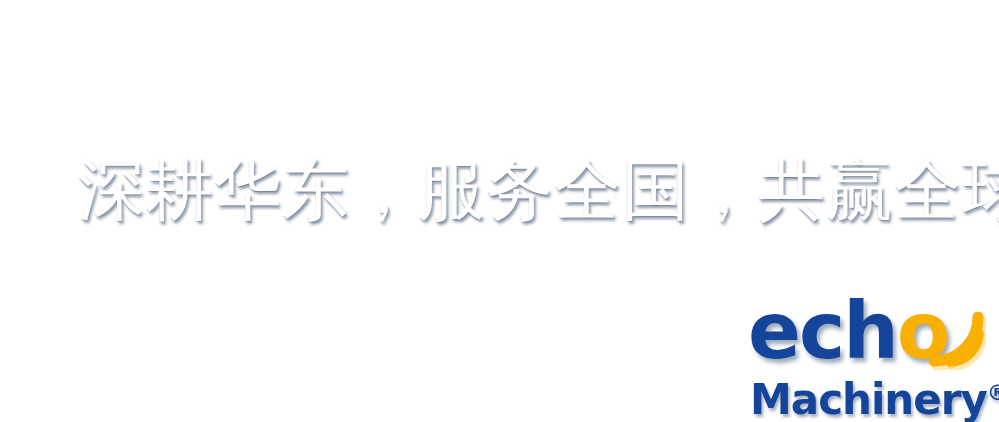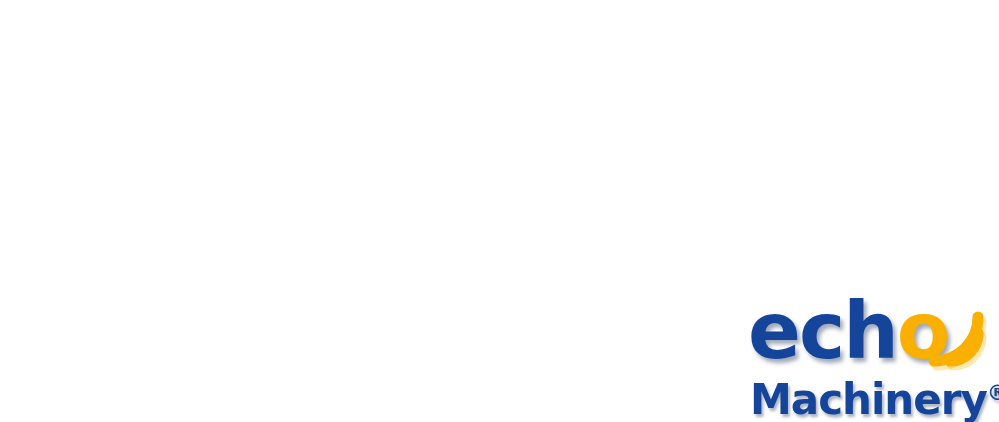--- a/index.html
+++ b/index.html
@@ -115,20 +115,21 @@
     font-size: 22px;
     vertical-align: 14px;
     letter-spacing: 0;
   }
 </style>
 </head>
 <body>
 
 <div id="banner">
 
+  <div id="headline">深耕华东，服务全国，共赢全球</div>
 
 
   <div id="logo">
 
     <div id="logo-wordmark"><span>ech</span><span class="ltr-o">o</span></div>
 
     <svg id="logo-arcs" viewBox="0 0 82 82">
       <g fill="none" stroke="#f9b000" stroke-linecap="round">
         <path d="M 14 72 A 44 44 0 0 0 58 28" stroke-width="11" transform="translate(3,4)" stroke-opacity="0.30"></path>
         <path d="M 30 72 A 28 28 0 0 0 58 44" stroke-width="11" transform="translate(3,4)" stroke-opacity="0.30"></path>

